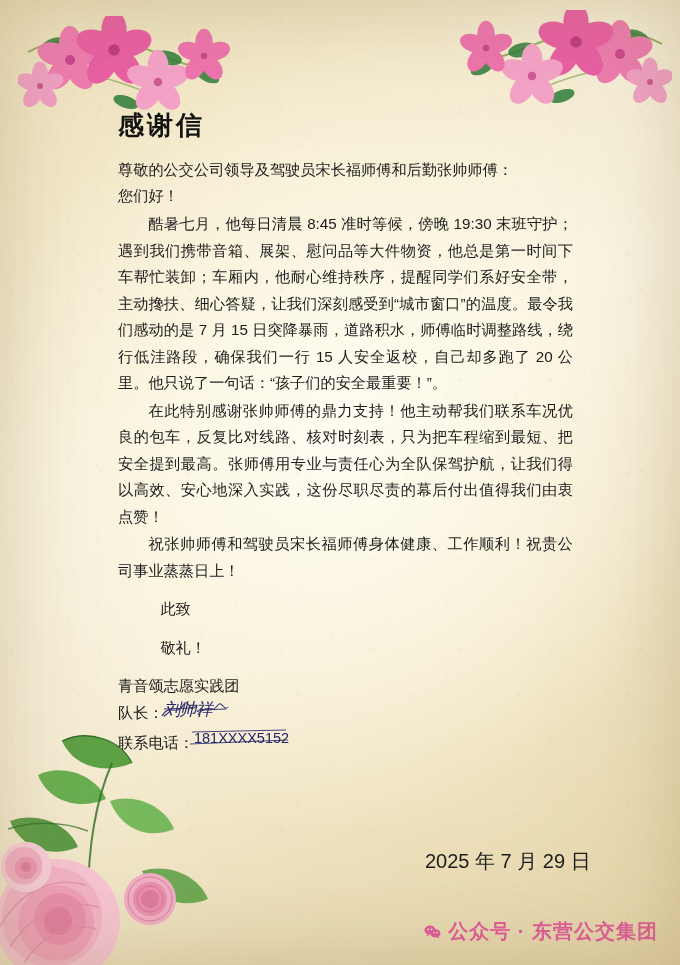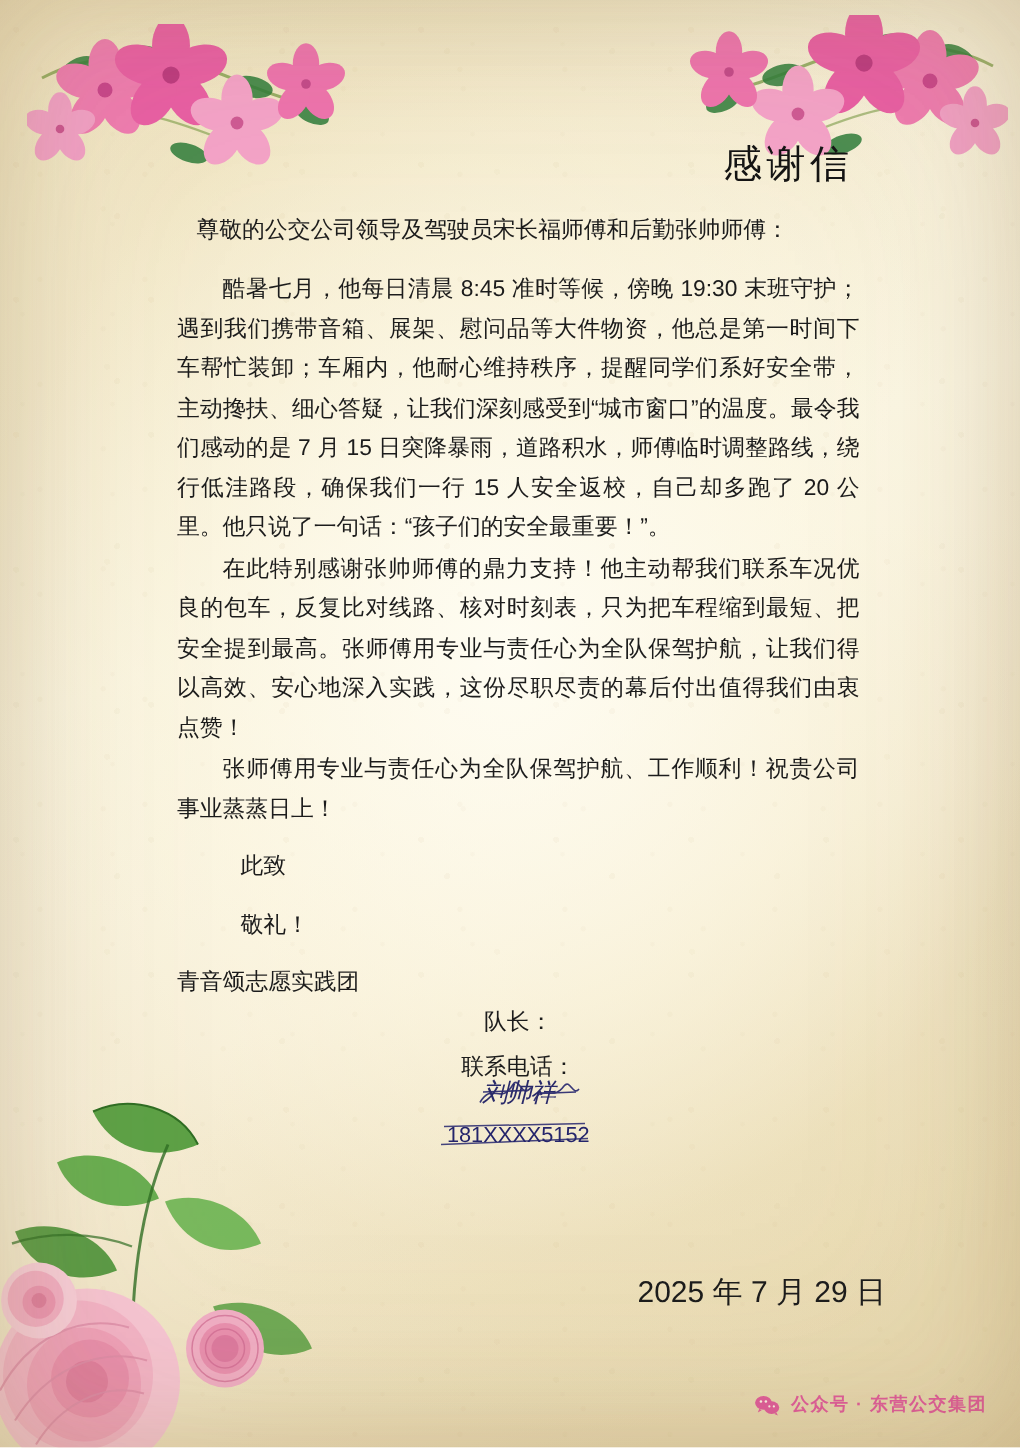--- a/index.html
+++ b/index.html
@@ -40,30 +40,30 @@
 
   
   .letter {
     position: absolute;
     left: 118px; top: 92px; width: 455px;
     color: #1c1c1c;
   }
   .title {
     font-size: 26px;
     letter-spacing: 3px;
-    font-weight: 400;
+    font-weight: 700;
     color: #141414;
-    text-align: right;
-    margin: 0 0 14px 0;
+    text-align: left;
+    margin: 16px 0 14px 0;
     padding-right: 4px;
   }
   .salutation, .hello {
     font-size: 15.2px;
     line-height: 26px;
-    margin: 13px;
+    margin: 0;
   }
   .hello { margin-bottom: 2px; }
   p.body {
     font-size: 15.2px;
     line-height: 26.5px;
     margin: 0 0 1px 0;
     text-align: justify;
     text-justify: inter-ideograph;
     text-indent: 2em;
   }
@@ -73,24 +73,23 @@
     margin: 12px;
     text-indent: 2em;
   }
   .sign-block {
     font-size: 15.2px;
     line-height: 26.5px;
     margin-top: 0;
   }
   .sign-line { white-space: nowrap; }
   .sign-row {
-    display: flex; align-items: center;
-    gap: 24px;
+    display: flex; align-items: flex-start;
+    gap: 0;
     height: 30px;
-    flex-direction: column;
   }
   .handwrite {
     font-family: "Liberation Serif", serif;
     font-style: italic;
     font-size: 17px;
     color: #2a2a6a;
     transform: rotate(-3deg) skewX(-6deg);
     letter-spacing: -1px;
     position: relative;
     top: -3px;
@@ -115,21 +114,21 @@
     white-space: nowrap;
   }
 
   
   .footer {
     position: absolute;
     left: 0; right: 22px; bottom: 20px;
     display: flex; justify-content: flex-end; align-items: center;
     gap: 7px;
     color: #e0549a;
-    font-size: 12px;
+    font-size: 20px;
     font-weight: 700;
     letter-spacing: 1px;
     opacity: .95;
   }
   .wechat-badge {
     width: 17px; height: 14px;
     position: relative;
   }
   .wechat-badge svg { display: block; }
 
@@ -277,24 +276,25 @@
           </g>
           <circle cx="0" cy="0" r="4" fill="#cb5490"></circle>
         </g>
       </g>
     </svg>
   </div>
 
   <div class="letter">
     <div class="title">感谢信</div>
     <div class="salutation">尊敬的公交公司领导及驾驶员宋长福师傅和后勤张帅师傅：</div>
+    <div class="hello">您们好！</div>
 
     <p class="body">酷暑七月，他每日清晨 8:45 准时等候，傍晚 19:30 末班守护；遇到我们携带音箱、展架、慰问品等大件物资，他总是第一时间下车帮忙装卸；车厢内，他耐心维持秩序，提醒同学们系好安全带，主动搀扶、细心答疑，让我们深刻感受到“城市窗口”的温度。最令我们感动的是 7 月 15 日突降暴雨，道路积水，师傅临时调整路线，绕行低洼路段，确保我们一行 15 人安全返校，自己却多跑了 20 公里。他只说了一句话：“孩子们的安全最重要！”。</p>
     <p class="body">在此特别感谢张帅师傅的鼎力支持！他主动帮我们联系车况优良的包车，反复比对线路、核对时刻表，只为把车程缩到最短、把安全提到最高。张师傅用专业与责任心为全队保驾护航，让我们得以高效、安心地深入实践，这份尽职尽责的幕后付出值得我们由衷点赞！</p>
-    <p class="body">张师傅用专业与责任心为全队保驾护航、工作顺利！祝贵公司事业蒸蒸日上！</p>
+    <p class="body">祝张帅师傅和驾驶员宋长福师傅身体健康、工作顺利！祝贵公司事业蒸蒸日上！</p>
 
     <div class="closing">此致</div>
     <div class="closing">敬礼！</div>
 
     <div class="sign-block">
       <div class="sign-line">青音颂志愿实践团</div>
       <div class="sign-row">
         <span class="sign-line">队长：</span>
         <span class="scribble">
           <svg width="74" height="26" viewBox="0 0 74 26" aria-hidden="true">

